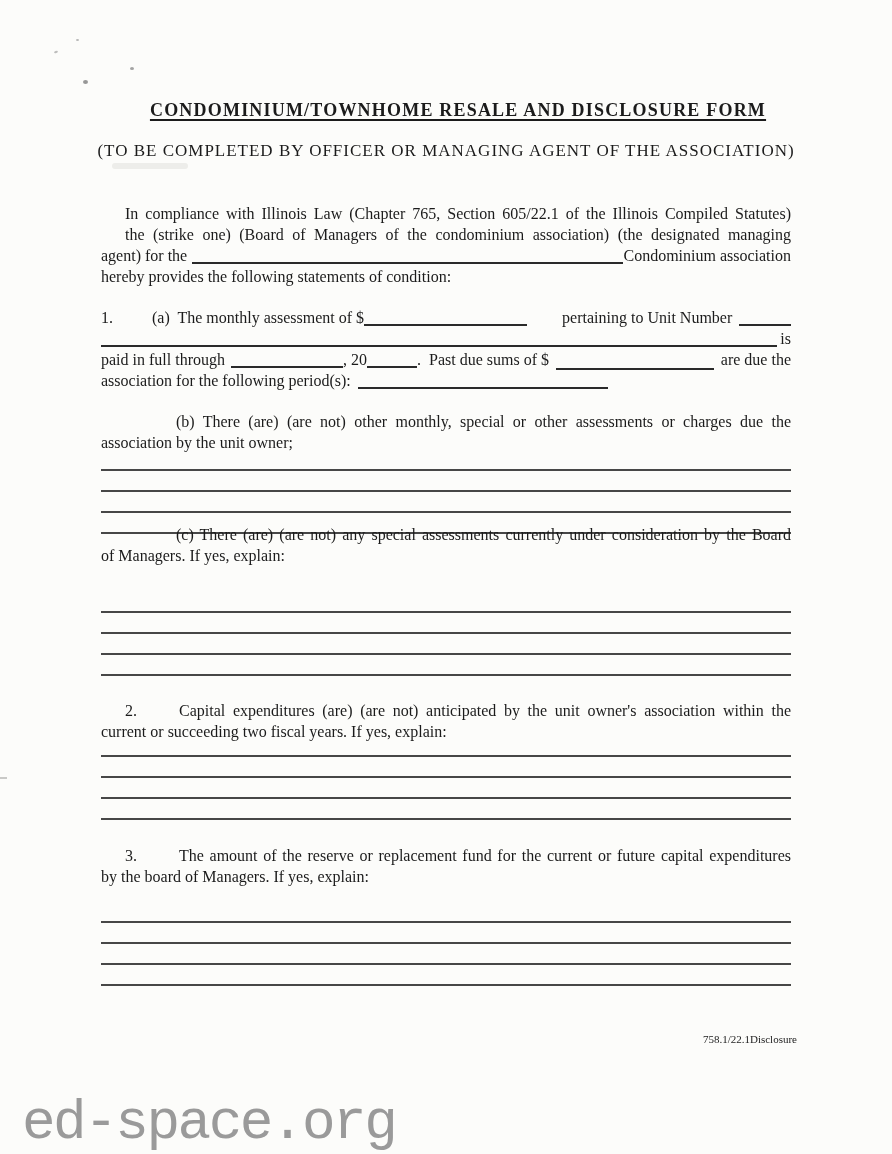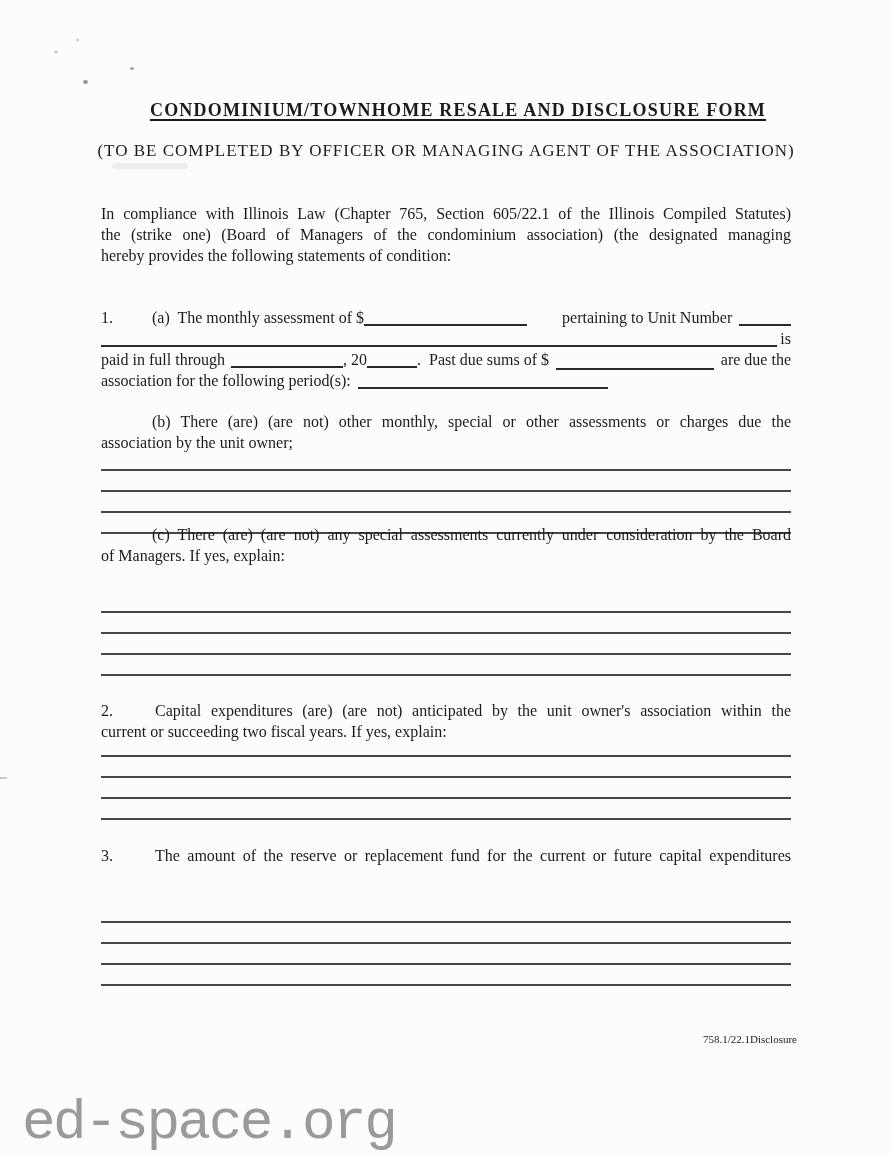--- a/index.html
+++ b/index.html
@@ -3,21 +3,21 @@
 <meta charset="utf-8">
 <style>
   html,body { margin:0; padding:0; background:#fcfcfa; }
   .page {
     position:relative; width:892px; height:1154px;
     background:#fcfcfa; overflow:hidden;
     font-family:"Liberation Serif", serif; color:#1b1b1b;
   }
   .block { position:absolute; left:101px; width:690px; }
   .line { font-size:16px; line-height:21px; }
-  .jl { text-align:justify; text-align-last:justify; }
+  .jl { text-align:justify; text-align-last:justify;margin-left:24px; }
   .ind1 { padding-left:51px; }
   .fl { display:flex; }
   .pre { white-space:pre; }
   .num { flex:0 0 51px; }
   .numtab { display:inline-block; width:54px; }
   .blank { border-bottom:2px solid #2a2a2a; margin-bottom:2px; }
   .grow { flex:1 1 auto; }
   .shrink { flex:0 1 78px; min-width:45px; }
   .rules { position:absolute; left:101px; width:690px; }
   .rule { height:19px; border-bottom:2px solid #474747; }
@@ -55,20 +55,25 @@
   <span class="speck s4"></span>
   <span class="edge-dash"></span>
   <span class="smudge"></span>
 
   <div class="title">CONDOMINIUM/TOWNHOME RESALE AND DISCLOSURE FORM</div>
   <div class="subtitle">(TO BE COMPLETED BY OFFICER OR MANAGING AGENT OF THE ASSOCIATION)</div>
 
   <div class="block" style="top:203px;">
     <div class="line jl">In compliance with Illinois Law (Chapter 765, Section 605/22.1 of the Illinois Compiled Statutes)</div>
     <div class="line jl">the (strike one) (Board of Managers of the condominium association) (the designated managing</div>
+    <div class="line fl">
+      <span class="pre">agent) for the</span>
+      <span class="blank grow" style="margin-left:5px;"></span>
+      <span class="pre">Condominium association</span>
+    </div>
     <div class="line">hereby provides the following statements of condition:</div>
   </div>
 
   <div class="block" style="top:307px;">
     <div class="line fl">
       <span class="num pre">1.</span>
       <span class="pre">(a)  The monthly assessment of $</span>
       <span class="blank" style="width:163px;"></span>
       <span class="pre" style="padding-left:7px;margin-left:28px;">pertaining to Unit Number</span>
       <span class="blank grow" style="margin-left:7px;"></span>
@@ -120,20 +125,21 @@
   </div>
   <div class="rules" style="top:736px;">
     <div class="rule"></div>
     <div class="rule"></div>
     <div class="rule"></div>
     <div class="rule"></div>
   </div>
 
   <div class="block" style="top:845px;">
     <div class="line jl"><span class="numtab">3.</span><span>The amount of the reserve or replacement fund for the current or future capital expenditures</span></div>
+    <div class="line">by the board of Managers. If yes, explain:</div>
   </div>
   <div class="rules" style="top:902px;">
     <div class="rule"></div>
     <div class="rule"></div>
     <div class="rule"></div>
     <div class="rule"></div>
   </div>
 
   <div class="footer-ref">758.1/22.1Disclosure</div>
   <div class="watermark">ed-space.org</div>

